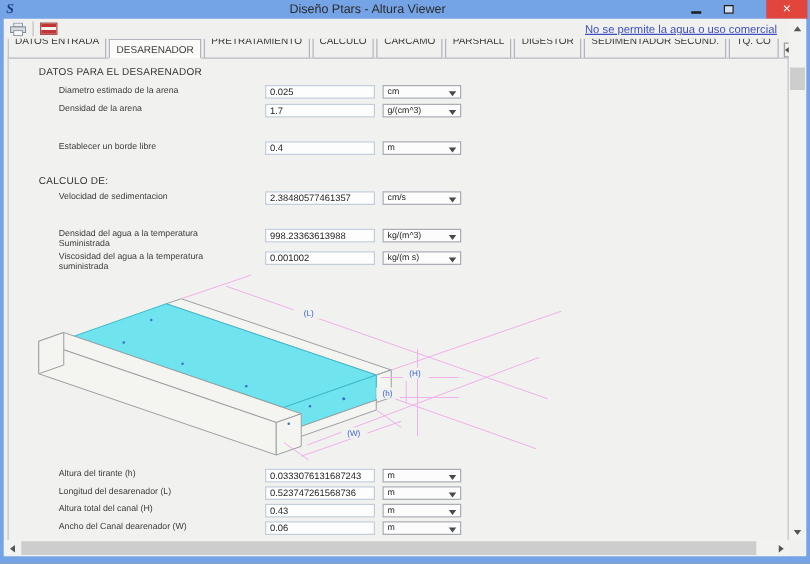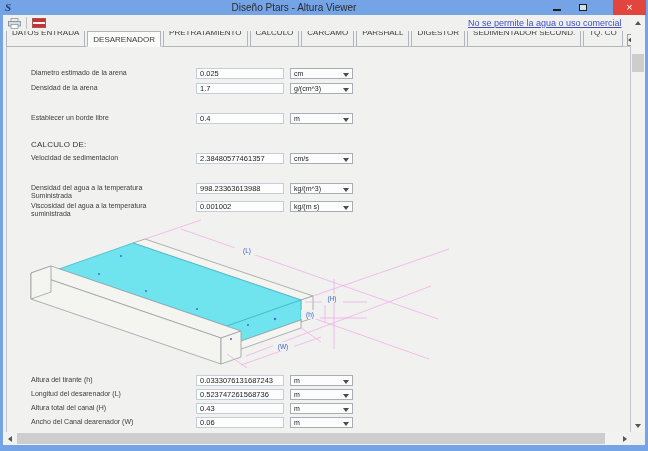--- a/index.html
+++ b/index.html
@@ -36,21 +36,21 @@
   .tabspin { width:14px; height:12px; margin-left:2px; margin-bottom:1px; border:1px solid #9aa0a6; background:#f0f0ee;
              display:flex; align-items:center; justify-content:center; }
   .tri-left  { width:0; height:0; border-top:3px solid transparent; border-bottom:3px solid transparent; border-right:4px solid #4a4a4a; }
 
   
   .content { position:absolute; left:3px; top:31px; right:14px; bottom:13px; background:#f1f1ef;
              border:1px solid #c2c5c9; border-bottom:none; z-index:1; }
   .pheading { position:absolute; left:24px; top:6px; font-size:8px; color:#333; letter-spacing:.2px; }
   .calcheading { position:absolute; left:24px; top:93px; font-size:8px; color:#333; letter-spacing:.2px; }
 
-  .frow { position:absolute; left:0; width:100%; height:12px; }
+  .frow { position:absolute; left:16px; width:100%; height:12px; }
   .flabel { position:absolute; left:24px; top:1px; width:150px; font-size:7px; line-height:8px; color:#3c3c3c; }
   .fvalue { position:absolute; left:189px; top:0; width:88px; height:11px; background:#fdfdfe;
             border:1px solid #c3cedb; font-size:7.5px; font-family:"Liberation Sans",sans-serif; color:#222; padding:0 1px 0 3px; }
   .funit { position:absolute; left:283px; top:0; width:63px; height:11px; background:#fcfcfc; border:1px solid #a9aeb5; cursor:default; }
   .funit-text { position:absolute; left:3px; top:1px; font-size:7px; color:#222; white-space:nowrap; }
   .chev { position:absolute; right:3px; top:4px; width:0; height:0;
           border-left:3px solid transparent; border-right:3px solid transparent; border-top:4px solid #4a4a4a; }
 
   
   .diagram { position:absolute; left:22px; top:172px; }
@@ -117,20 +117,21 @@
       <div class="tab">PARSHALL</div>
       <div class="tab">DIGESTOR</div>
       <div class="tab">SEDIMENTADOR SECUND.</div>
       <div class="tab">TQ. CO</div>
       <div class="tabspin">
           <div class="tri-left"></div>
         </div>
     </div>
 
     <div class="content">
+      <div class="pheading">DATOS PARA EL DESARENADOR</div>
 
       <div class="frow" style="top:21px">
         <div class="flabel">Diametro estimado de la arena</div>
         <input class="fvalue" value="0.025" style="">
         <div class="funit">
           <span class="funit-text">cm</span>
           <span class="chev"></span>
         </div>
       </div>
       <div class="frow" style="top:36px">

